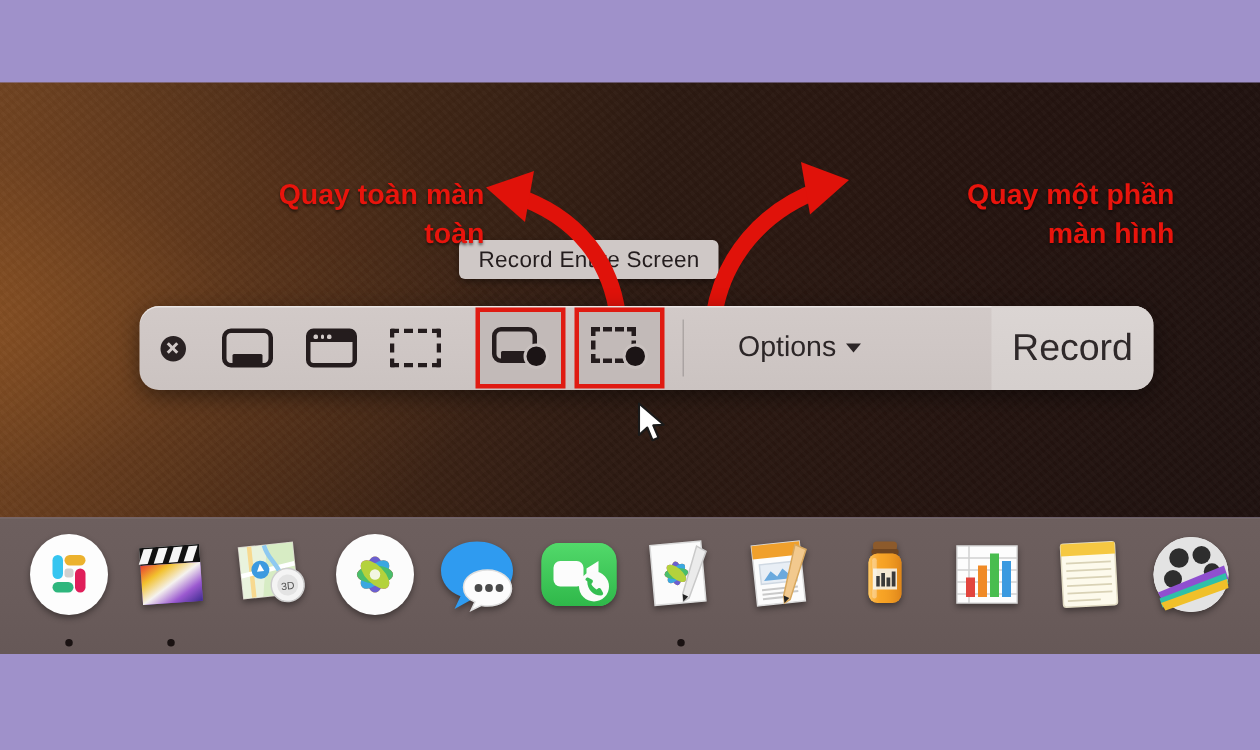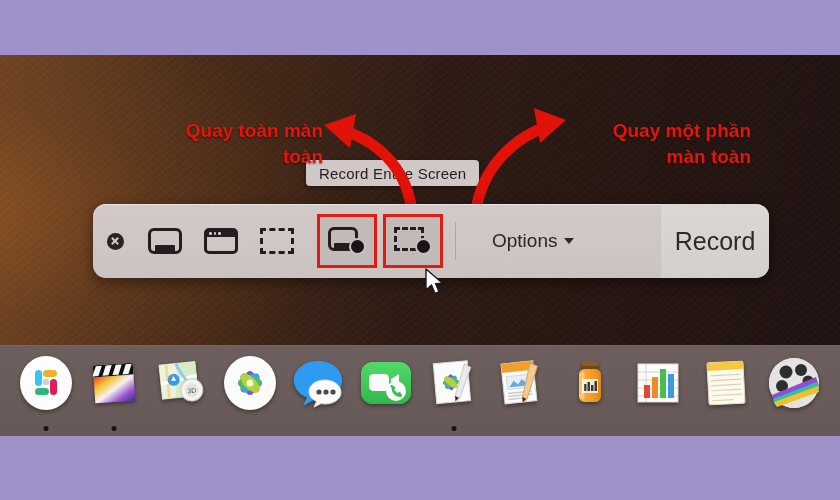--- a/index.html
+++ b/index.html
@@ -49,21 +49,21 @@
     width:56px; height:56px; position:relative; margin-top:2px;
     filter:drop-shadow(0 2px 2px rgba(0,0,0,.4));
   }
   .dot{
     position:absolute; bottom:6px; left:50%; transform:translateX(-50%);
     width:5px; height:5px; border-radius:50%; background:#1a1212;
   }
 
   
   #toolbar{
-    position:absolute; left:93px; top:204px; width:676px; height:74px;
+    position:absolute; left:93px; top:204px; width:676px; height:56px;
     background:linear-gradient(180deg,#d2cac8 0%,#cbc3c1 100%);
     border-radius:13px;
     box-shadow:0 4px 14px rgba(0,0,0,.45), inset 0 1px 0 rgba(255,255,255,.5);
     display:flex; align-items:center;
     overflow:hidden;
   }
   .tb-close{
     width:44px; display:flex; align-items:center; justify-content:center;
   }
   .tb-items{ display:flex; align-items:center; gap:0; }
@@ -170,21 +170,21 @@
     white-space:nowrap;
   }
 
   
   .anno{
     position:absolute; color:#e8140c; font-weight:bold;
     font-size:19px; line-height:1.35; text-align:right;
     text-shadow:0 1px 2px rgba(0,0,0,.55);
   }
   #anno-left{ left:113px; top:118px; width:210px; }
-  #anno-right{ left:536px; top:118px; width:215px; }
+  #anno-right{ left:568px; top:118px; width:215px; }
   .arrow-svg{ position:absolute; pointer-events:none; }
   #arrow-left{ left:316px; top:108px; }
   #arrow-right{ left:460px; top:100px; }
 
   
   #cursor{ position:absolute; left:424px; top:268px; }
 </style>
 </head>
 <body>
 
@@ -198,21 +198,21 @@
   <div id="tooltip">
     <span>Record Entire Screen</span>
   </div>
 
   <div class="anno" id="anno-left">
     <div>Quay toàn màn</div>
     <div>toàn</div>
   </div>
   <div class="anno" id="anno-right">
     <div>Quay một phần</div>
-    <div>màn toàn</div>
+    <div>màn hình</div>
   </div>
 
   <svg class="arrow-svg" id="arrow-left" width="120" height="110" viewBox="0 0 120 110">
     <path d="M 96 104 C 92 68, 70 36, 26 22" stroke="#e0120a" stroke-width="11" fill="none" stroke-linecap="round"></path>
     <path d="M 8 17 L 40 6 L 34 40 Z" fill="#e0120a"></path>
   </svg>
 
   <svg class="arrow-svg" id="arrow-right" width="120" height="115" viewBox="0 0 120 115">
     <path d="M 16 110 C 22 72, 48 40, 88 26" stroke="#e0120a" stroke-width="11" fill="none" stroke-linecap="round"></path>
     <path d="M 106 20 L 74 8 L 80 43 Z" fill="#e0120a"></path>

